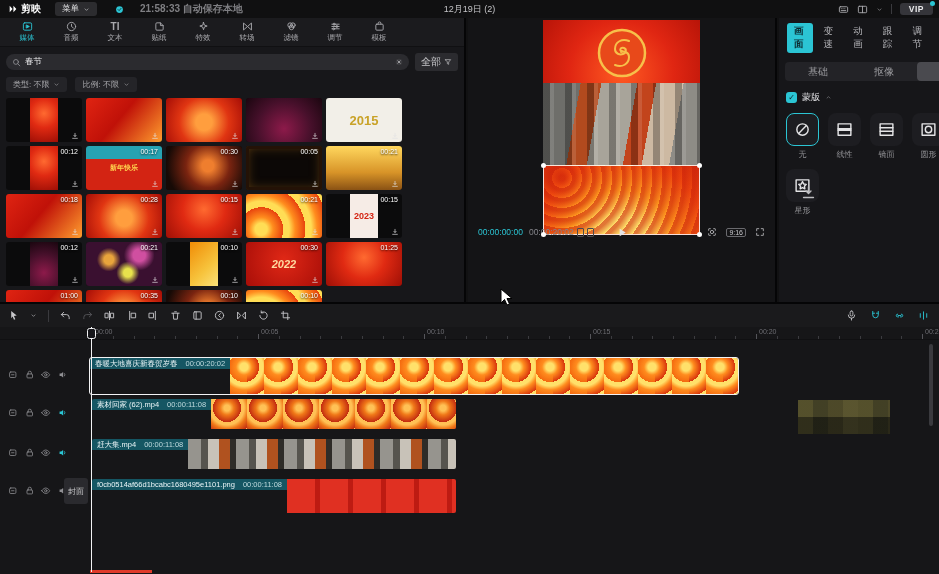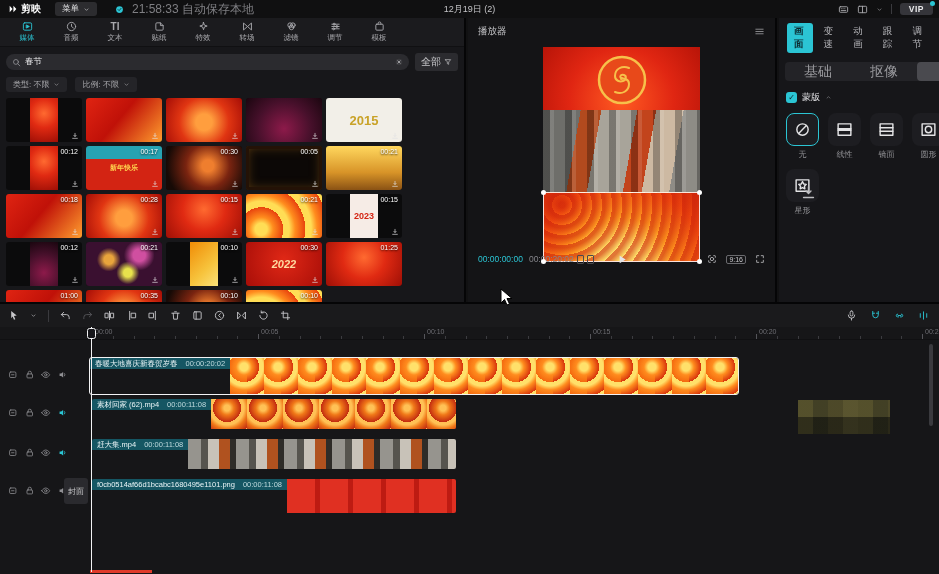--- a/index.html
+++ b/index.html
@@ -5,21 +5,21 @@
   *{margin:0;padding:0;box-sizing:border-box;font-family:"Liberation Sans","DejaVu Sans",sans-serif;}
   html,body{width:939px;height:574px;overflow:hidden;background:#0e0e0f;color:#cfcfd2;}
   #app{position:relative;width:939px;height:574px;background:#111112;}
   .ic{display:inline-flex;align-items:center;justify-content:center;line-height:1;}
   .ic svg{width:1em;height:1em;stroke:currentColor;fill:none;stroke-width:2;stroke-linecap:round;stroke-linejoin:round;}
   
   #hdr{position:absolute;left:0;top:0;width:939px;height:18px;background:#101011;display:flex;align-items:center;font-size:9px;color:#9a9a9e;}
   #logo{display:flex;align-items:center;gap:3px;margin-left:8px;color:#fff;font-weight:bold;font-size:10px;}
   #logo .ic{font-size:10px;color:#fff;}
   #menu-btn{margin-left:14px;background:#2c2c2f;border-radius:3px;padding:1px 7px;display:flex;gap:4px;align-items:center;color:#d8d8da;font-size:8.5px;}
-  #autosave{margin-left:18px;display:flex;align-items:center;gap:8px;color:#7f7f83;font-size:12px;}
+  #autosave{margin-left:18px;display:flex;align-items:center;gap:16px;color:#7f7f83;font-size:10px;font-weight:bold;}
   #autosave .ic{color:#2bc5d4;font-size:9px;}
   #proj-title{position:absolute;left:50%;transform:translateX(-50%);color:#c3c3c6;font-size:9px;}
   #hdr-right{position:absolute;right:6px;display:flex;align-items:center;gap:8px;}
   #hdr-right .ic{font-size:11px;color:#a9a9ad;}
   .hdiv{width:1px;height:10px;background:#3a3a3e;}
   #vip{position:relative;background:#35353a;border-radius:3px;padding:1px 9px;color:#e8e8ea;font-weight:bold;font-size:8.5px;letter-spacing:.5px;}
   #vip::after{content:"";position:absolute;right:-2px;top:-2px;width:5px;height:5px;border-radius:50%;background:#2bc5d4;}
   
   .panel{position:absolute;top:18px;height:284px;background:#17171a;}
   #left-panel{left:0;width:466px;border-right:2px solid #050506;}
@@ -93,21 +93,21 @@
   .mini-pg{width:7px;height:9px;border:1px solid #4a4a4e;border-radius:1px;margin-left:3px;}
   #play-btn{position:absolute;left:50%;transform:translateX(-50%);font-size:11px;color:#e4e4e6;}
   #ctrl-right{margin-left:auto;display:flex;align-items:center;gap:9px;color:#b9b9bd;}
   #ratio-btn{border:1px solid #6a6a6e;border-radius:2px;font-size:7px;padding:0 2px;color:#c9c9cd;}
   #ctrl-right .ic{font-size:10px;}
   
   #insp-tabs{display:flex;align-items:center;gap:4px;padding:5px 8px;}
   .insp-tab{font-size:9.5px;color:#b5b5b9;padding:2px 7px;border-radius:3px;cursor:pointer;}
   .insp-tab.active{background:#2bc5d4;color:#0b262b;font-weight:bold;}
   #subtabs{margin:4px 6px 0 6px;height:19px;width:158px;background:#232327;border-radius:4px;display:flex;overflow:hidden;}
-  .subtab{flex:1;display:flex;align-items:center;justify-content:center;font-size:14px;color:#9a9a9e;cursor:pointer;}
+  .subtab{flex:1;display:flex;align-items:center;justify-content:center;font-size:10px;color:#9a9a9e;cursor:pointer;}
   .subtab-sel{width:26px;background:#4a4a4f;border-radius:4px;}
   #mask-sec{padding:10px 7px 0 7px;}
   #mask-head{display:flex;align-items:center;gap:5px;}
   #mask-chk{width:11px;height:11px;border-radius:3px;background:#2bc5d4;color:#0b262b;display:flex;align-items:center;justify-content:center;font-size:8px;font-weight:bold;}
   #mask-title{font-size:9px;color:#e0e0e3;}
   #mask-head .ic{font-size:7px;color:#8f8f93;}
   #mask-options{margin-top:9px;display:flex;flex-wrap:wrap;gap:9px;width:176px;}
   .mopt{width:33px;display:flex;flex-direction:column;align-items:center;cursor:pointer;}
   .mopt .tile{position:relative;width:33px;height:33px;background:#1d1d21;border-radius:8px;border:1.5px solid transparent;display:flex;align-items:center;justify-content:center;color:#e4e4e6;}
   .mopt.active .tile{border-color:#2bc5d4;}
@@ -532,28 +532,20 @@
             <div class="thumb">
               <div class="fill g13"></div>
               <span class="dur">00:10</span>
             </div>
           </div>
       </div>
     </div>
   </div>
 
   <div id="center-panel" class="panel">
-    <div id="player-hdr">
-      <span>播放器</span>
-      <span class="ic">
-          <svg viewBox="0 0 24 24">
-            <path d="M4 7h16M4 12h16M4 17h16"></path>
-          </svg>
-        </span>
-    </div>
     <div id="stage">
       <div id="preview">
         <div id="seg-top">
           <svg viewBox="0 0 52 52">
             <circle cx="26" cy="26" r="23" fill="#e8491a" stroke="#f7c04a" stroke-width="2.5"></circle>
             <path d="M33 14c-7-3-14 1-14 8 0 5 5 6 8 5 3-1 4-5 1-6-4-1-5 3-2 3M19 38c7 3 14-1 14-8 0-5-5-6-8-5" fill="none" stroke="#f7c04a" stroke-width="2" stroke-linecap="round"></path>
           </svg>
         </div>
         <div id="seg-mid"></div>
         <div id="seg-bot">

